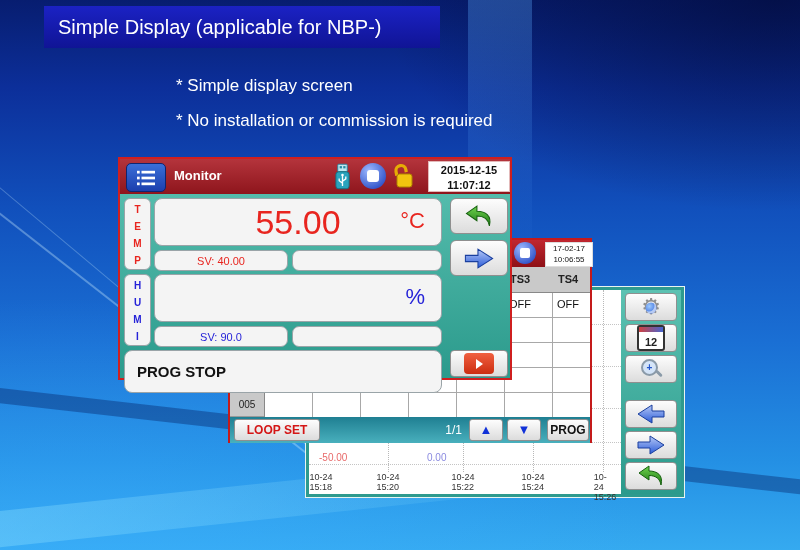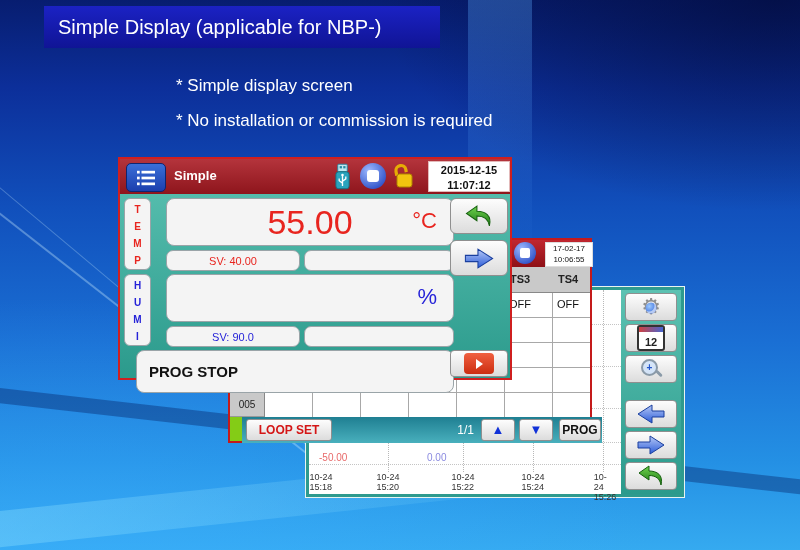--- a/index.html
+++ b/index.html
@@ -17,21 +17,21 @@
   .s5{top:120px;left:-80px;width:560px;height:1px;background:rgba(210,240,255,.28);transform:rotate(40deg);transform-origin:left top;}
 
   .banner{position:absolute;left:44px;top:6px;width:396px;height:42px;background:linear-gradient(180deg,#1b22c4,#101495);
           color:#fff;font-size:20px;line-height:42px;padding-left:14px;box-sizing:border-box;}
   .bullet{position:absolute;left:176px;color:#fff;font-size:17px;}
   .b1{top:76px;} .b2{top:111px;}
 
   
   .btn{background:linear-gradient(180deg,#fdfdfd,#dcdcdc);border:1px solid #8f8f8f;border-radius:6px;
        display:flex;align-items:center;justify-content:center;box-sizing:border-box;}
-  .panel{background:#f4f4f4;border:1px solid #9aa4a8;border-radius:8px;box-sizing:border-box;margin-left:12px;}
+  .panel{background:#f4f4f4;border:1px solid #9aa4a8;border-radius:8px;box-sizing:border-box;}
 
   
   .trend{position:absolute;left:306px;top:287px;width:378px;height:210px;z-index:1;
          background:#fff;border:3px solid #2e9a8e;outline:1px solid #e8f4f2;box-sizing:border-box;}
   .trend .plot{position:absolute;left:0;top:0;width:312px;height:204px;background:#fff;}
   .vline{position:absolute;top:0;bottom:22px;border-left:1px dotted #b8b8b8;}
   .hline{position:absolute;left:0;right:0;border-top:1px dotted #c4c4c4;}
   .ylab{position:absolute;font-size:10px;}
   .ylab.red{color:#e86a6a;} .ylab.blue{color:#8b8bе8;margin-left:33px;}
   .ylab.blue{color:#8a8ae0;}
@@ -61,21 +61,21 @@
            font-size:8px;line-height:11px;text-align:center;color:#111;}
   .ts-table{position:absolute;left:0;top:27px;width:360px;height:150px;background:#fff;
             background-image:repeating-linear-gradient(to right,#a8a8a8 0 1px,transparent 1px 48px),
                              repeating-linear-gradient(to bottom,#a8a8a8 0 1px,transparent 1px 25px);
             background-position:34px 0,0 0;}
   .ts-headrow{position:absolute;left:0;top:0;width:360px;height:25px;background:#c9c9c9;border-bottom:1px solid #888;}
   .ts-col{position:absolute;top:0;height:25px;width:48px;text-align:center;font-size:11px;font-weight:bold;color:#222;line-height:25px;}
   .ts-rowhead{position:absolute;left:0;top:0;width:34px;height:150px;background:#c9c9c9;border-right:1px solid #888;}
   .ts-rh{position:absolute;left:0;width:34px;height:25px;text-align:center;font-size:10px;color:#222;line-height:25px;border-bottom:1px solid #999;box-sizing:border-box;}
   .ts-off{position:absolute;top:25px;height:25px;width:48px;text-align:center;font-size:11px;color:#111;line-height:25px;}
-  .ts-bottom{position:absolute;left:0;top:177px;width:360px;height:26px;background:linear-gradient(180deg,#1f7f92,#49b0bd);margin-left:12px;}
+  .ts-bottom{position:absolute;left:0;top:177px;width:360px;height:26px;background:linear-gradient(180deg,#1f7f92,#49b0bd);}
   .ts-bbtn{position:absolute;top:2px;height:22px;border-radius:3px;font-size:12px;}
   .loopset{left:4px;width:86px;color:#d41616;font-weight:bold;}
   .pageno{position:absolute;top:2px;left:196px;width:36px;color:#fff;font-size:12px;line-height:22px;text-align:right;}
   .tri{font-size:13px;color:#1031d8;line-height:20px;}
 
   
   .mon{position:absolute;left:118px;top:157px;width:394px;height:223px;z-index:3;
        border:2px solid #cf1f1f;box-sizing:border-box;background:linear-gradient(180deg,#5cc2b2,#2b9a8c);}
   .mon-head{position:absolute;left:0;top:0;right:0;height:35px;background:linear-gradient(180deg,#b4343c,#8e151c);}
   .menu-btn{position:absolute;left:6px;top:4px;width:38px;height:27px;border-radius:5px;
@@ -239,21 +239,21 @@
         <g fill="#fff">
           <rect x="2" y="2" width="3" height="3"></rect>
             <rect x="7" y="2" width="15" height="3"></rect>
           <rect x="2" y="8.5" width="3" height="3"></rect>
             <rect x="7" y="8.5" width="15" height="3"></rect>
           <rect x="2" y="15" width="3" height="3"></rect>
             <rect x="7" y="15" width="15" height="3"></rect>
         </g>
       </svg>
     </div>
-    <span class="mon-title">Simple</span>
+    <span class="mon-title">Monitor</span>
     <span class="usb">
       <svg width="17" height="27" viewBox="0 0 18 28">
         <rect x="4" y="1" width="10" height="8" rx="1" fill="#bfe8f0" stroke="#2688a0"></rect>
         <rect x="6" y="3" width="2.4" height="2.4" fill="#2688a0"></rect>
         <rect x="9.8" y="3" width="2.4" height="2.4" fill="#2688a0"></rect>
         <rect x="2" y="9" width="14" height="18" rx="3" fill="#29a3bd" stroke="#14707f"></rect>
         <path d="M9 12 V24 M9 21 L5.5 18.5 V16 M9 19 L12.5 16.5 V14" stroke="#fff" stroke-width="1.4" fill="none"></path>
         <circle cx="9" cy="12.5" r="1.3" fill="#fff"></circle>
       </svg>
     </span>

